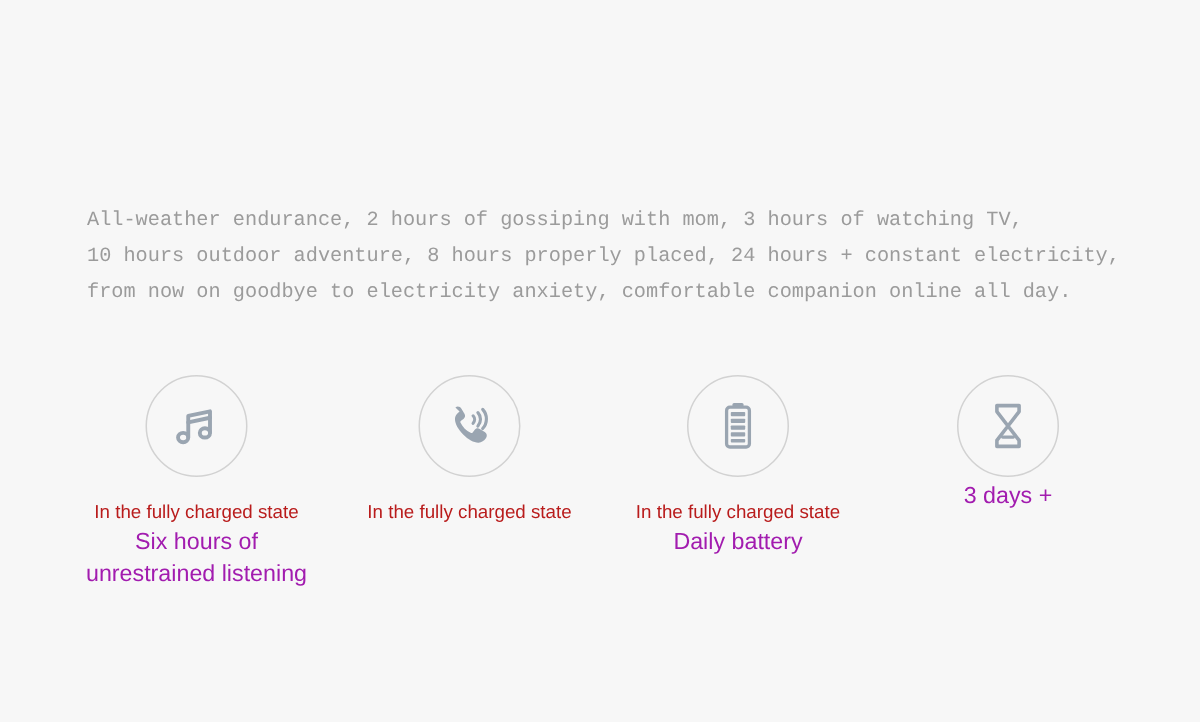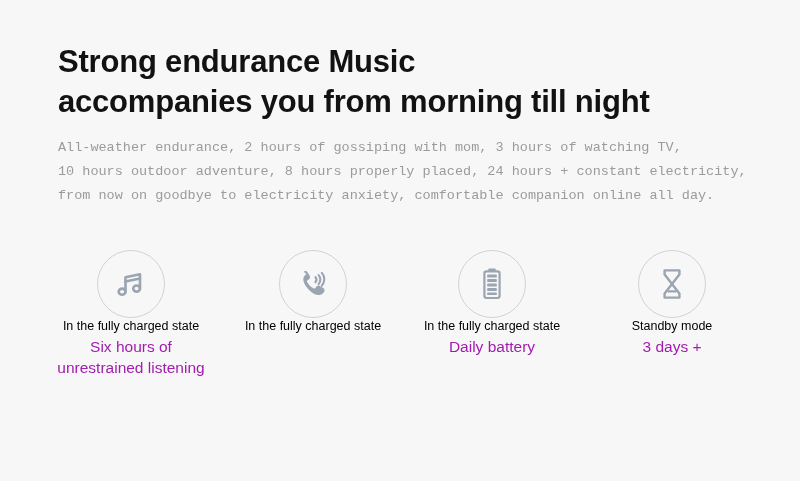--- a/index.html
+++ b/index.html
@@ -78,45 +78,42 @@
     background: #f7f7f7;
     display: flex;
     align-items: center;
     justify-content: center;
     box-sizing: border-box;
   }
   .feature-circle svg {
     display: block;
   }
   .feature-caption {
-    color: #000000;
+    margin-top: 15px;
+    color: #b91c1c;
     font-size: 12.5px;
     line-height: 16px;
     white-space: nowrap;
   }
   .feature-title {
     margin-top: 2px;
     color: #a21caf;
     font-size: 15.5px;
     line-height: 21px;
   }
   .feature-title .tline {
     display: block;
     white-space: nowrap;
   }
 </style>
 </head>
 <body>
 
 <div class="page">
 
-  <div class="headline">
-    <span class="line">Strong endurance Music</span>
-    <span class="line">accompanies you from morning till night</span>
-  </div>
 
   <div class="paragraph">
     <span class="pline">All-weather endurance, 2 hours of gossiping with mom, 3 hours of watching TV,</span>
     <span class="pline">10 hours outdoor adventure, 8 hours properly placed, 24 hours + constant electricity,</span>
     <span class="pline">from now on goodbye to electricity anxiety, comfortable companion online all day.</span>
   </div>
 
   <div class="features">
 
     <div class="feature" style="left:131px">
@@ -177,21 +174,20 @@
 
     <div class="feature" style="left:672px">
       <div class="feature-circle">
         <span>
           <svg width="34" height="36" viewBox="0 0 34 36" fill="none" stroke="#9aa5b1" stroke-width="2.4" stroke-linejoin="round" stroke-linecap="round">
             <path d="M9.6 4.4 H24.4 V8.4 L17 18 L24.4 27.6 V31.6 H9.6 V27.6 L17 18 L9.6 8.4 Z"></path>
             <line x1="13.4" y1="25.4" x2="20.6" y2="25.4" stroke-width="2.2"></line>
           </svg>
         </span>
       </div>
-      <div class="feature-caption">Standby mode</div>
       <div class="feature-title">
         <span class="tline">3 days +</span>
         <span class="tline"></span>
       </div>
     </div>
 
   </div>
 </div>
 
 </body></html>

